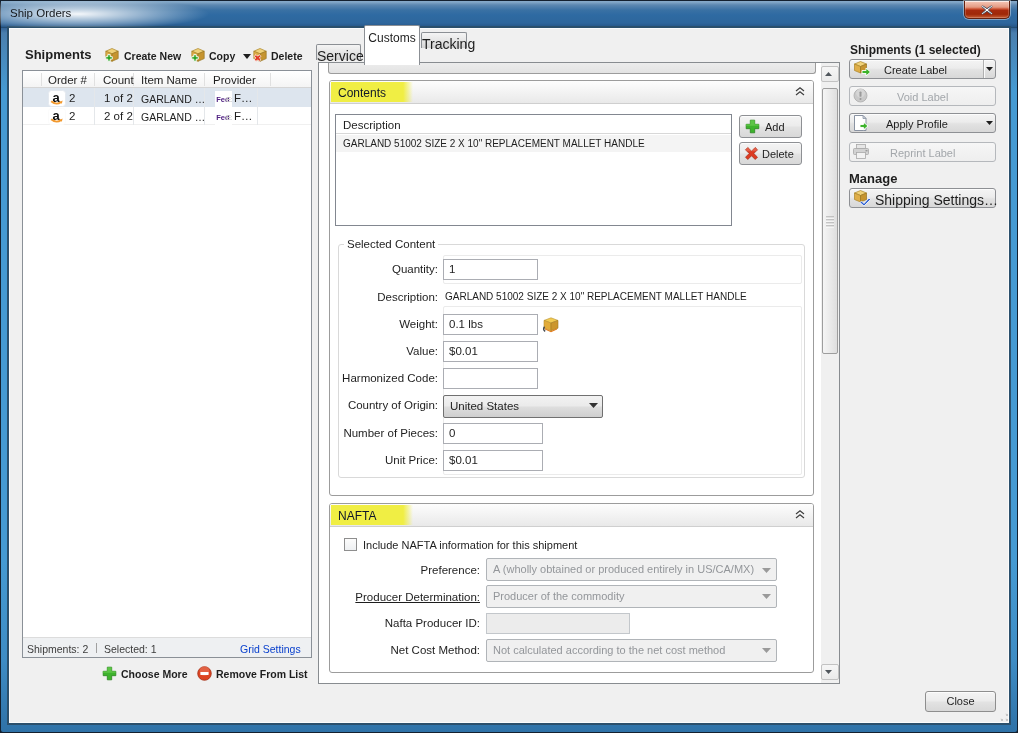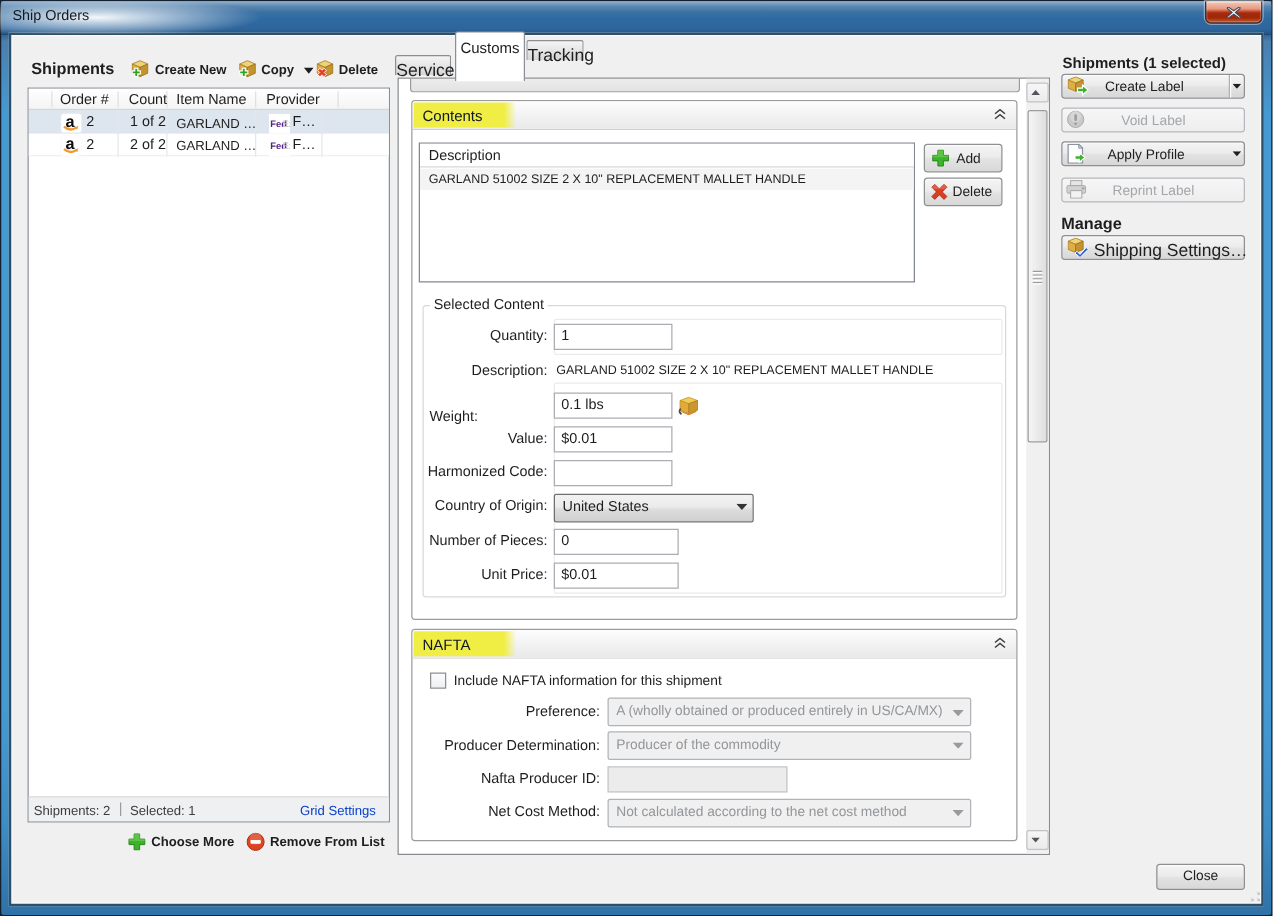--- a/index.html
+++ b/index.html
@@ -224,21 +224,21 @@
 
 <div class="abs" style="left:338px; top:244px; width:467px; height:234px; border:1px solid #d9d9d9; border-radius:3px;"></div>
 <div class="abs" style="left:344px; top:238px; background:#fff; padding:0 3px;">Selected Content</div>
 <div class="abs" style="left:443px; top:255px; width:359px; height:29px; border:1px solid #ebebeb; border-radius:2px;"></div>
 <div class="abs" style="left:443px; top:306px; width:359px; height:169px; border:1px solid #ebebeb; border-radius:2px;"></div>
 
 <div class="lbl" style="left:288px; top:263px; width:150px;">Quantity:</div>
 <div class="abs tbox" style="left:443px; top:259px; width:95px;">1</div>
 <div class="lbl" style="left:288px; top:291px; width:150px;">Description:</div>
 <div class="abs" style="left:445px; top:291px; font-size:10px;">GARLAND 51002 SIZE 2 X 10" REPLACEMENT MALLET HANDLE</div>
-<div class="lbl" style="left:288px; top:328px; width:150px;text-align:center;">Weight:</div>
+<div class="lbl" style="left:288px; top:318px; width:150px;">Weight:</div>
 <div class="abs tbox" style="left:443px; top:314px; width:95px;">0.1 lbs</div>
 <svg class="abs" style="left:542px; top:317px;" width="18" height="16" viewBox="0 0 18 16">
  <polygon points="9,0.8 16,3.4 9,6 2,3.4" fill="#f2cb52" stroke="#b8912c" stroke-width=".6"></polygon>
  <polygon points="2,3.4 9,6 9,13.8 2,11.2" fill="#e2ab38" stroke="#b8912c" stroke-width=".6"></polygon>
  <polygon points="16,3.4 9,6 9,13.8 16,11.2" fill="#cc962c" stroke="#a37b22" stroke-width=".6"></polygon>
  <polygon points="3,11.6 9,13.9 15,11.6 15,12.6 9,15.2 3,12.6" fill="#e27c1c"></polygon>
  <path d="M2.6 9.8 q-2.2 2.6 .6 4.6" fill="none" stroke="#474d55" stroke-width="1.5"></path>
 </svg>
 <div class="lbl" style="left:288px; top:345px; width:150px;">Value:</div>
 <div class="abs tbox" style="left:443px; top:341px; width:95px;">$0.01</div>
@@ -263,21 +263,21 @@
     </svg>
 </div>
 <div class="abs" style="left:344px; top:538px; width:13px; height:13px; border:1px solid #8e8e8e; background:linear-gradient(#fcfcfc,#eef0f2);"></div>
 <div class="abs" style="left:363px; top:539px; font-size:11px;">Include NAFTA information for this shipment</div>
 
 <div class="lbl" style="left:330px; top:564px; width:150px;">Preference:</div>
 <div class="abs combo dis" style="left:486px; top:558px; width:291px;">A (wholly obtained or produced entirely in US/CA/MX)</div>
 <svg class="abs" style="left:762px; top:568px;" width="9" height="5" viewBox="0 0 9 5">
     <polygon points="0,0 9,0 4.5,5" fill="#9a9a9a"></polygon>
   </svg>
-<div class="lbl" style="left:330px; top:591px; width:150px;">Producer Determination:</div>
+<div class="lbl" style="left:330px; top:591px; width:150px;text-decoration:underline;">Producer Determination:</div>
 <div class="abs combo dis" style="left:486px; top:585px; width:291px;">Producer of the commodity</div>
 <svg class="abs" style="left:762px; top:594px;" width="9" height="5" viewBox="0 0 9 5">
     <polygon points="0,0 9,0 4.5,5" fill="#9a9a9a"></polygon>
   </svg>
 <div class="lbl" style="left:330px; top:617px; width:150px;">Nafta Producer ID:</div>
 <div class="abs tbox dis" style="left:486px; top:613px; width:144px;"></div>
 <div class="lbl" style="left:330px; top:644px; width:150px;">Net Cost Method:</div>
 <div class="abs combo dis" style="left:486px; top:639px; width:291px;">Not calculated according to the net cost method</div>
 <svg class="abs" style="left:762px; top:648px;" width="9" height="5" viewBox="0 0 9 5">
     <polygon points="0,0 9,0 4.5,5" fill="#9a9a9a"></polygon>

